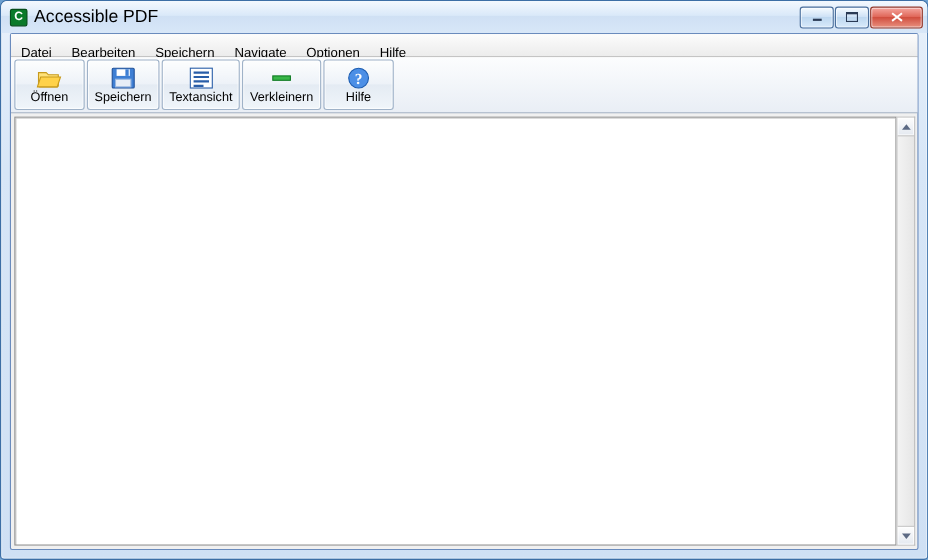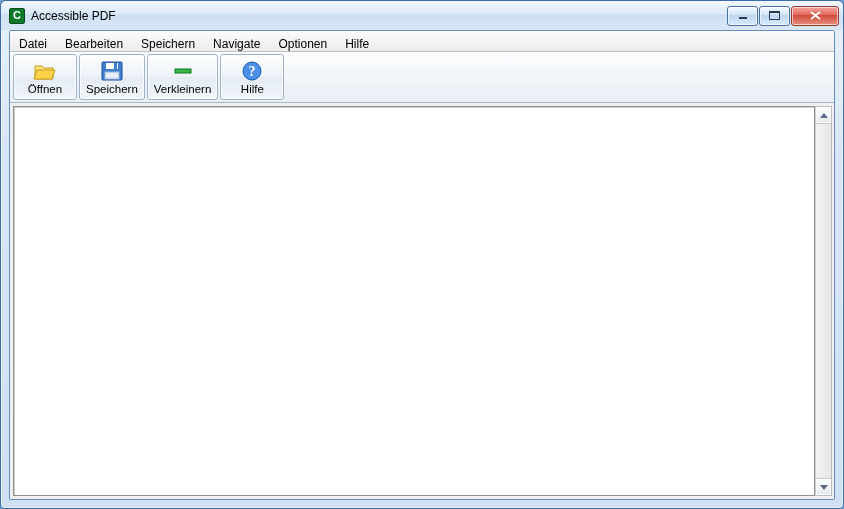--- a/index.html
+++ b/index.html
@@ -21,21 +21,21 @@
     padding: 0 2px 0 8px;
     background: linear-gradient(#f3f8fe, #dae9f9 45%, #cfe0f4 46%, #d8e7f8);
     border-top-left-radius: 6px; border-top-right-radius: 6px;
   }
   .app-icon {
     width: 16px; height: 16px; margin-right: 6px;
     background: #0a7a2a; border: 1px solid #064d1b; border-radius: 2px;
     display: flex; align-items: center; justify-content: center;
     color: #fff; font-weight: bold; font-size: 11px; line-height: 1;
   }
-  .title-text { color: #000; font-size: 12px; }
+  .title-text { color: #000; font-size: 16px; }
   .titlebar-spacer { flex: 1; }
   .win-controls { display: flex; gap: 1px; padding-right: 2px; }
   .win-btn {
     width: 31px; height: 20px;
     border: 1px solid #4b6f9c; border-radius: 3px;
     background: linear-gradient(#f6fbff, #cfe2f6 45%, #bcd6ef 46%, #d8eafb);
     display: flex; align-items: center; justify-content: center;
     box-shadow: inset 0 0 0 1px rgba(255,255,255,0.6);
   }
   .win-btn.close {
@@ -53,22 +53,22 @@
     border-radius: 2px;
   }
 
   .menubar {
     height: 21px;
     background: linear-gradient(#fcfcfc, #ececec);
     border-bottom: 1px solid #bfbfbf;
     display: flex; align-items: stretch;
   }
   .menu-item {
-    padding: 0 9px;
-    display: flex; align-items: flex-end;
+    padding: 10px 9px;
+    display: flex; align-items: flex-start;
     color: #000;
   }
 
   .toolbar {
     height: 51px;
     background: linear-gradient(#fcfdfe, #e9eef5);
     border-bottom: 1px solid #a9b6c8;
     display: flex; align-items: stretch;
     padding: 2px 3px;
     gap: 2px;
@@ -177,20 +177,32 @@
       <div class="tool-btn">
         <div class="tool-icon">
           <svg width="22" height="20" viewBox="0 0 22 20">
               <rect x="1" y="1" width="20" height="18" rx="1" fill="#3e7fd4" stroke="#205199"></rect>
               <rect x="5" y="2" width="12" height="6" fill="#fff"></rect>
               <rect x="13" y="2" width="3" height="6" fill="#3e7fd4"></rect>
               <rect x="4" y="11" width="14" height="7" fill="#e8eef7" stroke="#97b6df"></rect>
             </svg>
         </div>
         <div class="tool-label">Speichern</div>
+      </div>
+      <div class="tool-btn">
+        <div class="tool-icon">
+          <svg width="22" height="20" viewBox="0 0 22 20">
+              <rect x="1" y="1" width="20" height="18" fill="#fff" stroke="#2a5ea8"></rect>
+              <line x1="4" y1="5" x2="18" y2="5" stroke="#2a5ea8" stroke-width="2"></line>
+              <line x1="4" y1="9" x2="18" y2="9" stroke="#2a5ea8" stroke-width="2"></line>
+              <line x1="4" y1="13" x2="18" y2="13" stroke="#2a5ea8" stroke-width="2"></line>
+              <line x1="4" y1="17" x2="13" y2="17" stroke="#2a5ea8" stroke-width="2"></line>
+            </svg>
+        </div>
+        <div class="tool-label">Textansicht</div>
       </div>
       <div class="tool-btn">
         <div class="tool-icon">
           <svg width="22" height="22" viewBox="0 0 22 22">
               <rect x="3" y="9" width="16" height="4" fill="#38b648" stroke="#0f7a23"></rect>
             </svg>
         </div>
         <div class="tool-label">Verkleinern</div>
       </div>
       <div class="tool-btn">

